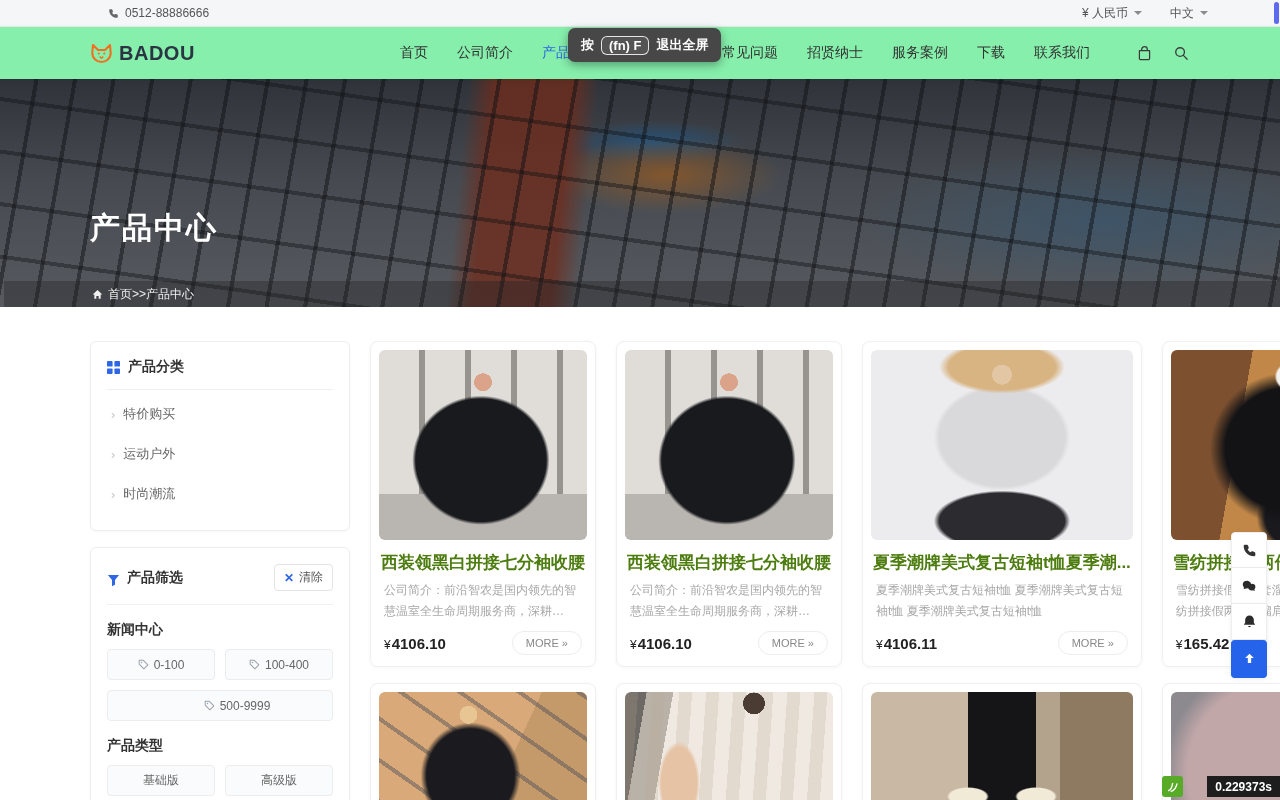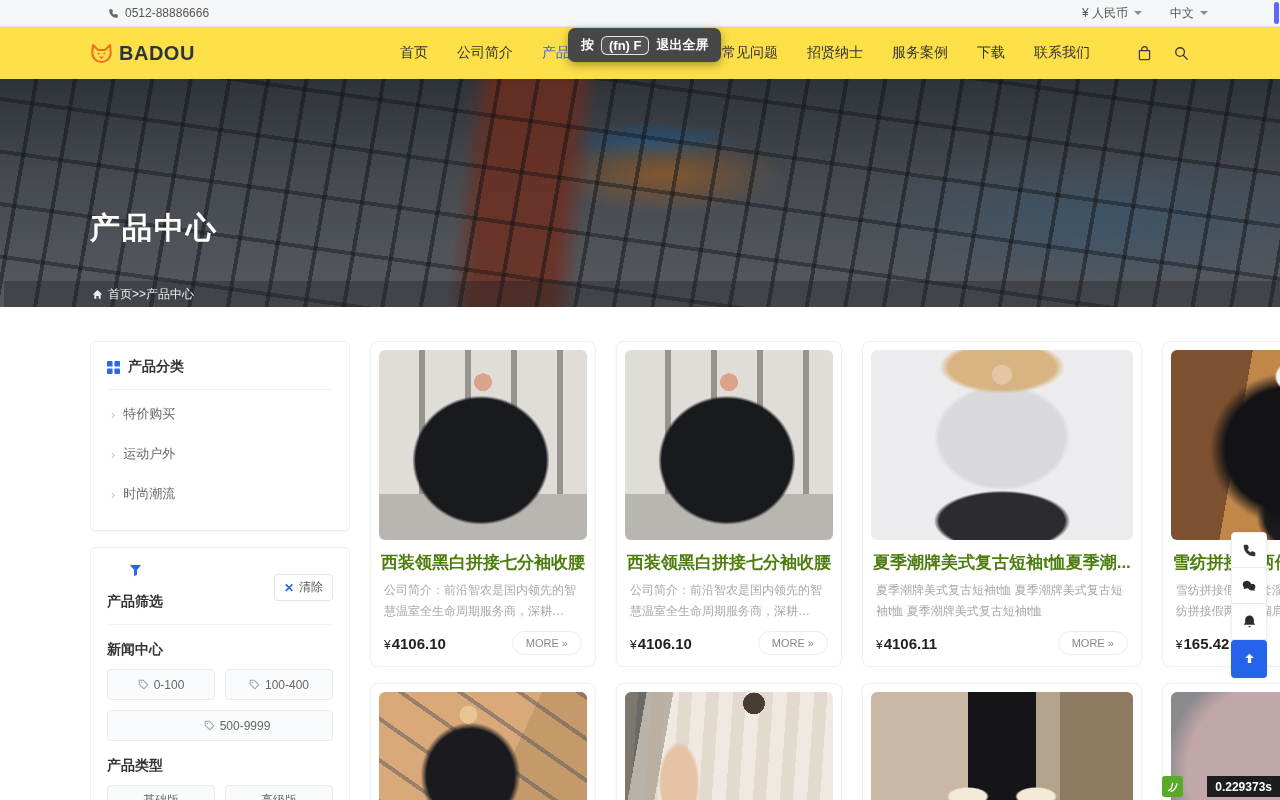--- a/index.html
+++ b/index.html
@@ -10,21 +10,21 @@
 
   
   .topbar { height:27px; background:#f5f6f7; border-bottom:1px solid #ebebeb; font-size:12px; color:#555;padding-left:36px; }
   .topbar .container { height:100%; display:flex; align-items:center; justify-content:space-between; }
   .topbar-left { display:flex; align-items:center; gap:6px; }
   .topbar-right { display:flex; align-items:center; gap:28px; }
   .tb-select { display:flex; align-items:center; gap:6px; cursor:pointer; }
   .caret-down { width:0; height:0; border-left:4px solid transparent; border-right:4px solid transparent; border-top:4px solid #8a8a8a; }
 
   
-  .navbar { height:52px; background:#fde047; box-shadow:0 1px 5px rgba(0,0,0,.08); position:relative; z-index:20; }
+  .navbar { height:52px; background:#86efac; box-shadow:0 1px 5px rgba(0,0,0,.08); position:relative; z-index:20; }
   .navbar .container { height:100%; display:flex; align-items:center; }
   .logo { display:flex; align-items:center; gap:6px; }
   .logo-text { font-size:20px; font-weight:bold; color:#2b3442; letter-spacing:.5px; }
   .nav-menu { margin-left:auto; display:flex; align-items:center; gap:29px; margin-right:46px; }
   .nav-item { font-size:14px; color:#333; cursor:pointer; display:flex; align-items:center; gap:4px; white-space:nowrap; }
   .nav-item.active { color:#2e66e5; }
   .chev-down { width:6px; height:6px; border-right:1.5px solid #2e66e5; border-bottom:1.5px solid #2e66e5; transform:rotate(45deg); margin-top:-3px; }
   .nav-icons { display:flex; align-items:center; gap:20px; }
   .icon-btn { background:none; border:none; cursor:pointer; display:flex; align-items:center; }
 
@@ -52,21 +52,21 @@
   .main { padding-top:34px; background:#fff; }
   .content { display:flex; gap:20px; align-items:flex-start; }
   aside { width:260px; flex-shrink:0; }
   .side-card { background:#fff; border:1px solid #eceef1; border-radius:6px; padding:16px; box-shadow:0 1px 3px rgba(0,0,0,.03); margin-bottom:16px; }
   .side-head { display:flex; align-items:center; gap:8px; font-size:14px; font-weight:bold; color:#333; }
   .side-divider { border-bottom:1px solid #f0f0f0; margin:13px 0 4px; }
   .cat-item { display:flex; align-items:center; gap:8px; padding:11px 4px; font-size:13px; color:#666; cursor:pointer; }
   .cat-chev { color:#c3c3c3; font-size:13px; }
 
   .f-head { display:flex; align-items:center; justify-content:space-between; }
-  .f-title { display:flex; align-items:center; gap:16px; font-size:14px; font-weight:bold; color:#333;flex-direction:column; }
+  .f-title { display:flex; align-items:flex-end; gap:7px; font-size:14px; font-weight:bold; color:#333; }
   .clear-btn { display:flex; align-items:center; gap:5px; border:1px solid #e4e4e4; border-radius:4px; background:#fff; padding:4px 9px; font-size:12px; color:#555; cursor:pointer; }
   .clear-x { color:#2e66e5; font-weight:bold; font-size:12px; line-height:1; }
   .f-section-label { font-size:14px; font-weight:bold; color:#333; margin:16px 0 10px; }
   .opt-grid { display:grid; grid-template-columns:1fr 1fr; gap:10px; }
   .opt { height:31px; background:#fafbfc; border:1px solid #ececec; border-radius:4px; display:flex; align-items:center; justify-content:center; gap:5px; font-size:12px; color:#666; cursor:pointer; }
   .opt.full { grid-column:1 / 3;padding-left:34px; }
 
   
   .grid { flex:1; display:grid; grid-template-columns:repeat(4,1fr); gap:16px 20px; }
   .p-card { background:#fff; border:1px solid #f0f0f2; border-radius:8px; padding:8px; box-shadow:0 1px 4px rgba(0,0,0,.04); cursor:pointer; }

